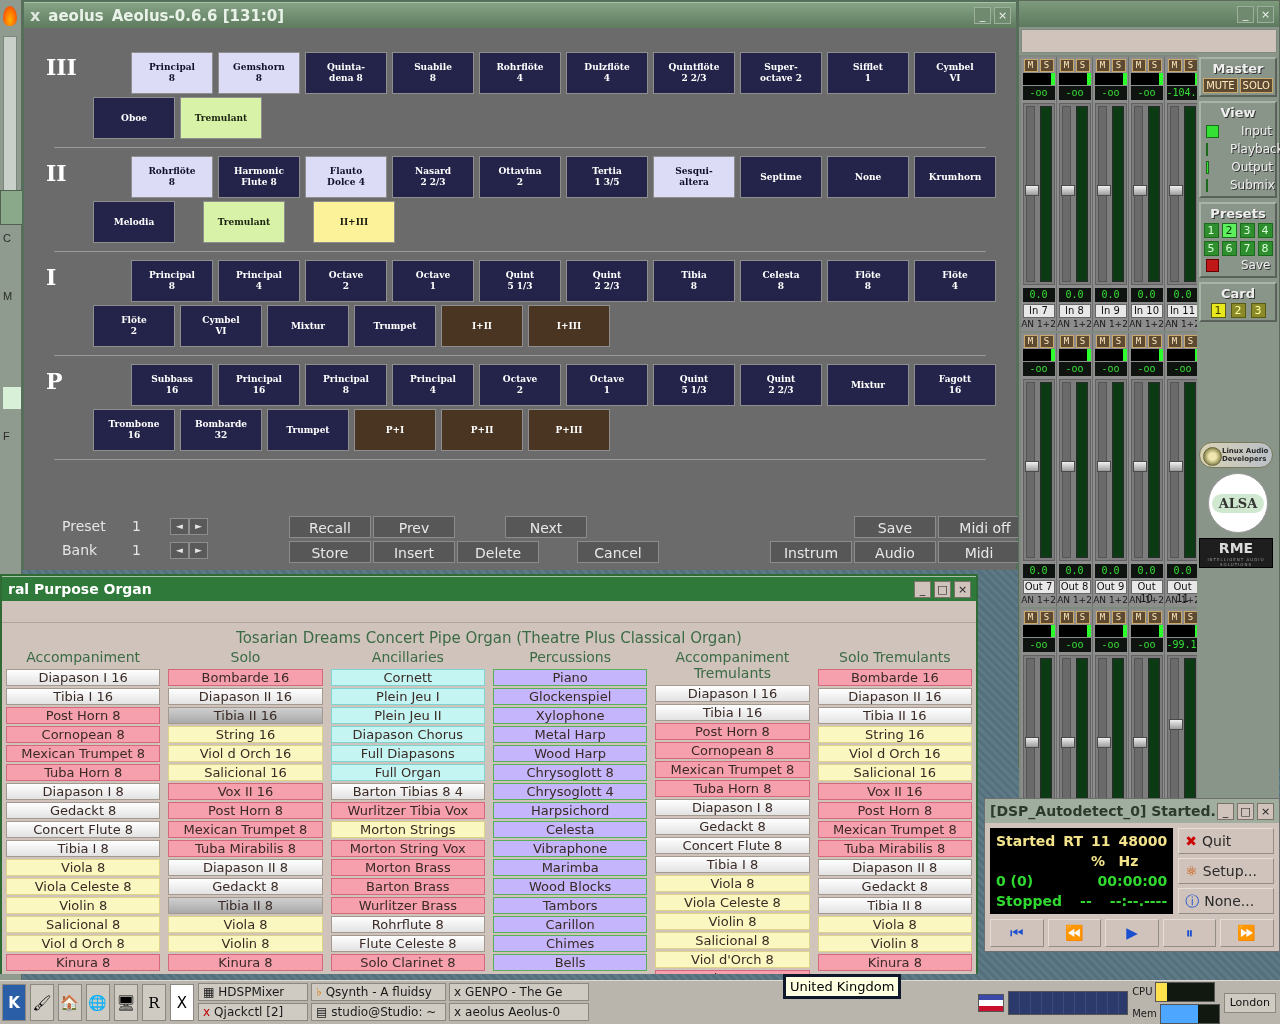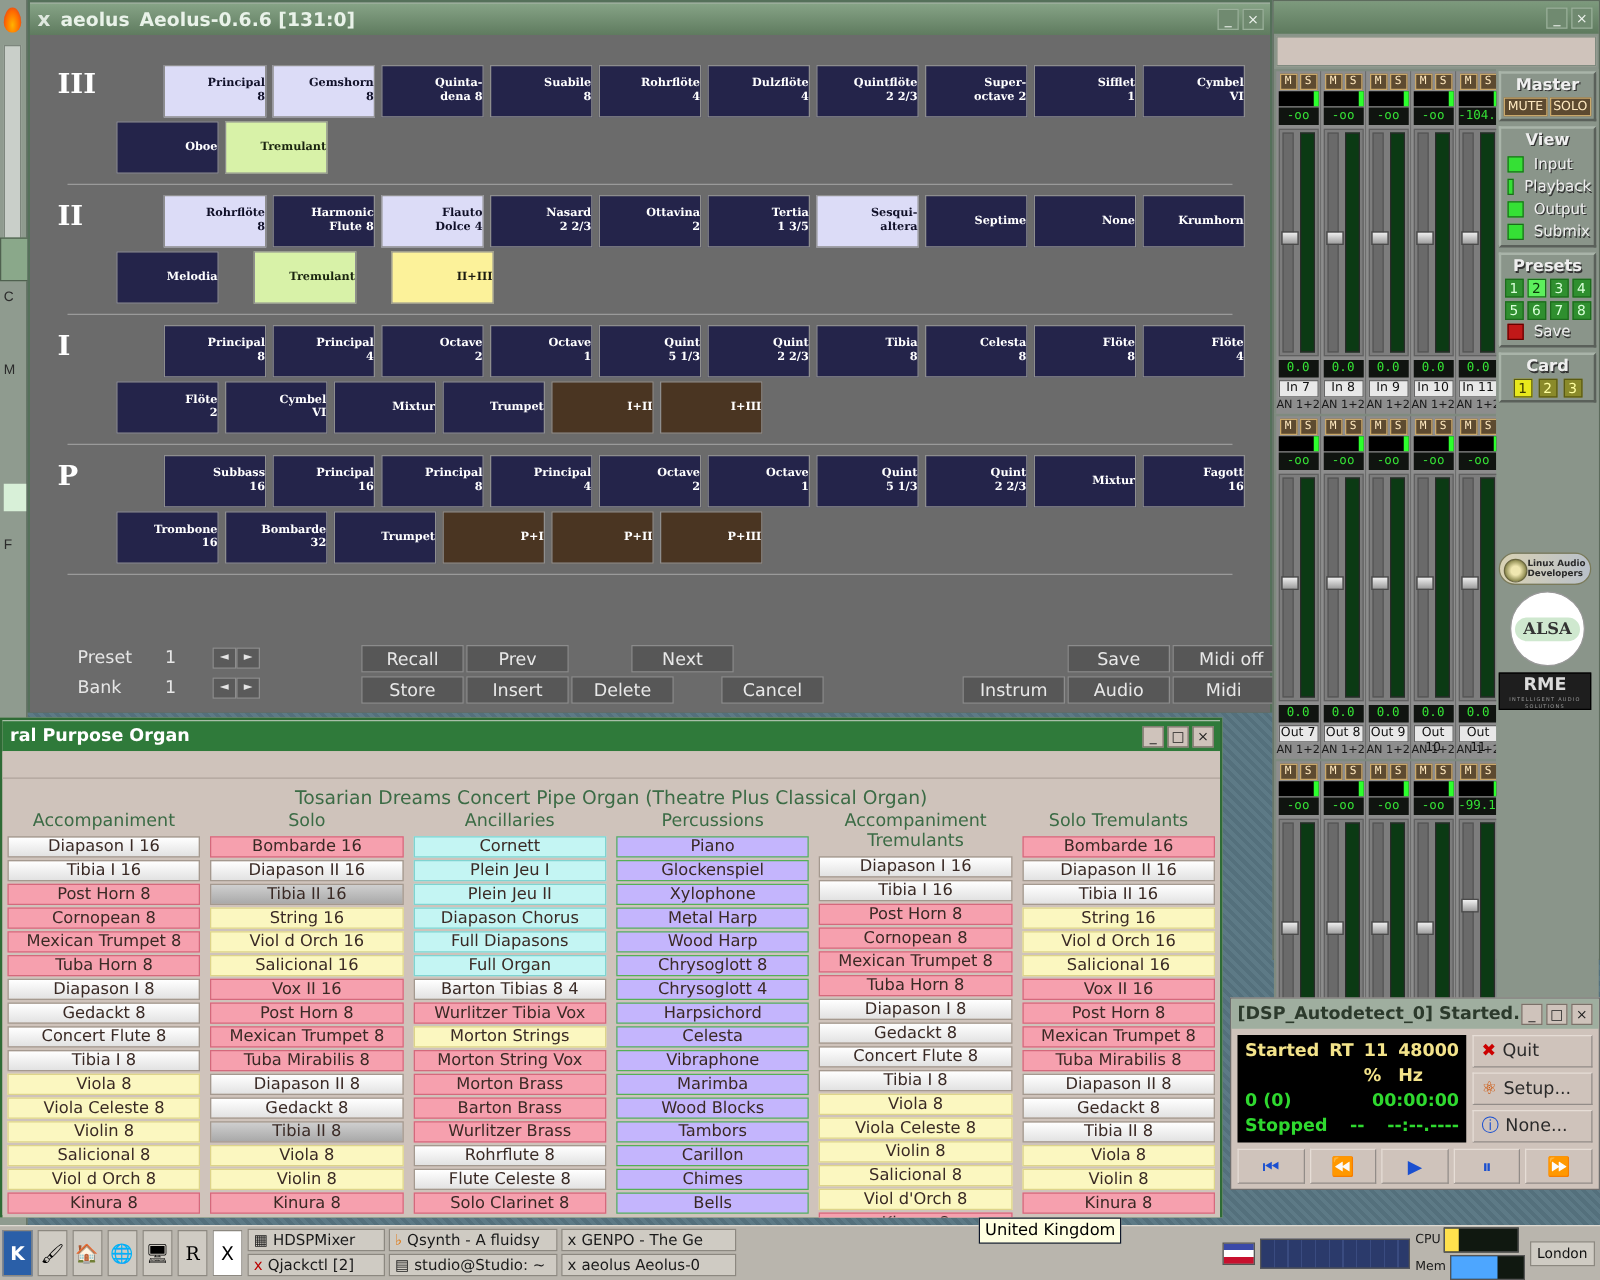--- a/index.html
+++ b/index.html
@@ -56,21 +56,21 @@
   .ae-body { position:relative; background:#6b6b6b; height:542px; padding:12px; }
 
   .division { position:relative; padding: 0 0 0 0; }
   .div-label {
     position:absolute; left:10px; top:6px; width:40px;
     color:#fff; font:bold 22px "DejaVu Serif",serif; text-align:left;
   }
   .stop-row { display:flex; gap:5px; padding-left:0; }
   .stop {
     width:82px; height:42px; border:1px solid #8e8e8e;
-    display:flex; flex-direction:column; align-items:flex-end; justify-content:center;
+    display:flex; flex-direction:column; align-items:center; justify-content:center;
     font:bold 9px/11px "DejaVu Serif",serif; text-align:center;
     color:#ffffff; background:#24244a; cursor:pointer; user-select:none;
   }
   .stop.on   { background:#dcdcf7; color:#101028; }
   .stop.trem { background:#d8f2a8; color:#1a2410; }
   .stop.cpl-on { background:#fcf29a; color:#1a1a10; }
   .stop.cpl  { background:#4a3522; color:#ffffff; }
   .divider { height:1px; background:#9a9a9a; margin:8px 18px 0 18px; }
 
   
@@ -145,21 +145,21 @@
      border:1px solid #666; font:10px/12px "DejaVu Sans",sans-serif; text-align:center; }
   .chan .route { width:36px; height:13px; color:#1a1a1a;
      font:9px/13px "DejaVu Sans",sans-serif; text-align:center; }
   .mx-right { width:82px; background:#8a958a; padding:2px; }
   .mx-panel { background:#8a958a; border:2px outset #a9b4a9; margin-bottom:4px; padding:2px; }
   .mx-panel h4 { margin:0 0 2px 0; text-align:center; color:#efefef;
      font:bold 13px "DejaVu Sans",sans-serif; text-shadow:1px 1px 0 #333; }
   .mx-ms { display:flex; gap:2px; justify-content:center;}
   .mx-ms span { background:#5d4a30; color:#ffe9c0; border:1px solid #caa86a;
      font:10px/13px "DejaVu Sans",sans-serif; padding:0 2px; }
-  .mx-view-row { display:flex; align-items:center; gap:8px; padding:2px 0 2px 3px; }
+  .mx-view-row { display:flex; align-items:center; gap:22px; padding:2px 0 2px 3px; }
   .led { width:13px; height:13px; background:#35e035; border:1px solid #1c6b1c; }
   .led.red { background:#c01818; border-color:#600; }
   .mx-view-row span { color:#efefef; font:12px "DejaVu Sans",sans-serif; text-shadow:1px 1px 0 #333; }
   .mx-presets { display:flex; flex-wrap:wrap; gap:3px; justify-content:center; }
   .mx-presets i { width:15px; height:15px; background:#2f8f2f; border:1px solid #1c6b1c;
      color:#d8ffd8; font:11px/13px "DejaVu Sans",sans-serif; text-align:center; font-style:normal;}
   .mx-presets i.sel { background:#5cf05c; color:#0a3a0a; }
   .mx-card { display:flex; gap:5px; justify-content:center; }
   .mx-card i { width:15px; height:15px; background:#8a8a2a; border:1px solid #5a5a12;
      color:#ffffa0; font:11px/13px "DejaVu Sans",sans-serif; text-align:center; font-style:normal;}
@@ -205,21 +205,21 @@
   .tb-task { background:#cfcbc3; border:1px solid #8c8880; padding:0 4px;
      font:12px/16px "DejaVu Sans",sans-serif; color:#1a1a1a; display:flex; align-items:center; gap:4px;
      white-space:nowrap; overflow:hidden; }
   .tb-right { display:flex; align-items:center; gap:4px; padding-right:4px; }
   .tb-flag { width:26px; height:18px; background:linear-gradient(#3a49a8 33%,#ffffff 33% 66%,#c8102e 66%); border:1px solid #555;}
   .tb-cpu { width:60px; height:20px; background:#101810; border:1px solid #555; position:relative;}
   .tb-cpu i { position:absolute; left:0; top:0; bottom:0; width:18%; background:#ffe14d; }
   .tb-meterlabel { font:10px "DejaVu Sans",sans-serif; color:#1a1a1a; }
   .tb-clock { background:#cfcbc3; border:1px solid #8c8880; font:11px/14px "DejaVu Sans",sans-serif;
      color:#111; text-align:center; padding:2px 5px; }
-  .tooltip { position:absolute; left:783px; top:974px; background:#ffffe1; border:1px solid #0f172a;
+  .tooltip { position:absolute; left:783px; top:974px; background:#ffffe1; border:3px solid #0f172a;
      font:13px/17px "DejaVu Sans",sans-serif; color:#000; padding:1px 4px; z-index:50; }
   .tb-pager { width:120px; height:24px; background:#2b3a6b;
      background-image: repeating-linear-gradient(90deg,#2b3a6b 0 10px,#3a4b80 10px 11px);
      border:1px solid #555; }
 </style>
 </head>
 <body>
 
 <div id="root">
 

